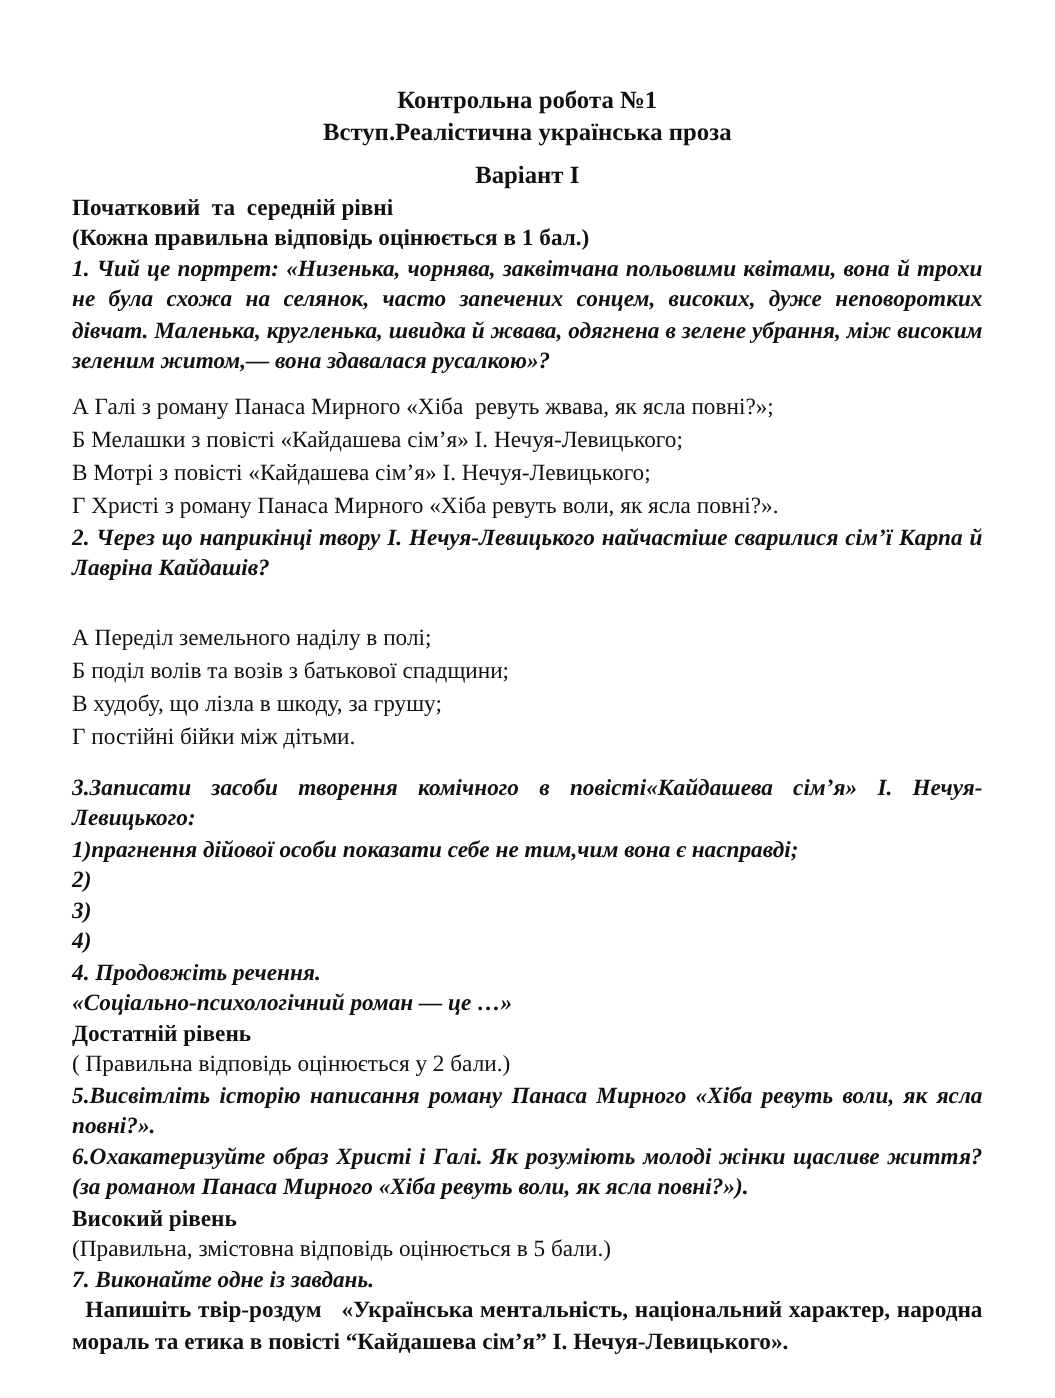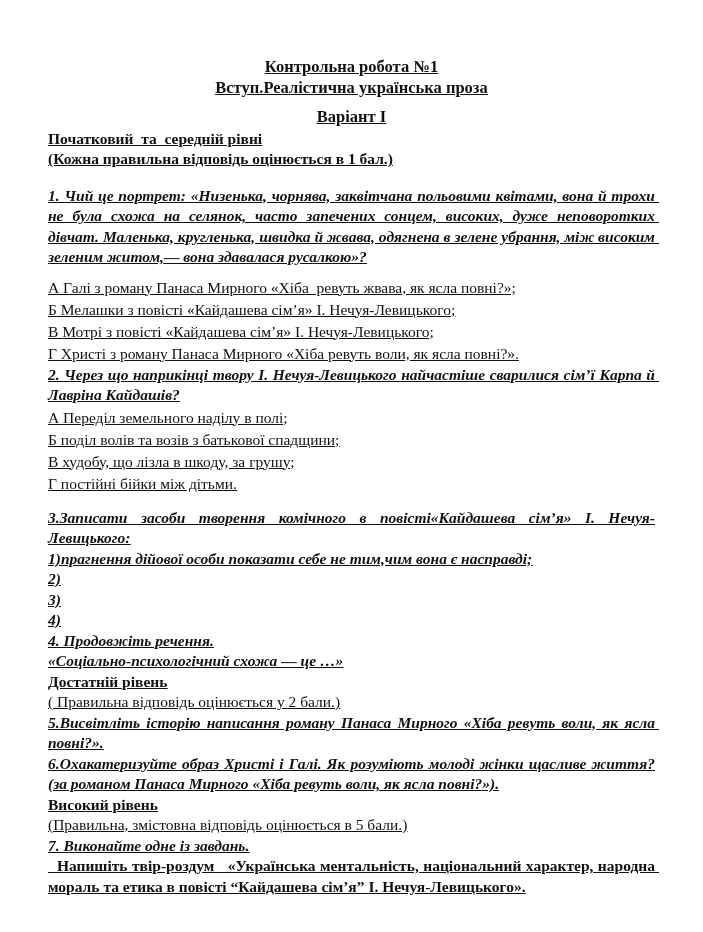--- a/index.html
+++ b/index.html
@@ -19,28 +19,28 @@
   .page {
     padding: 57px 48px 0 48px;
     width: 607px;
   }
   .c  { text-align: center; }
   .b  { font-weight: bold; }
   .bi { font-weight: bold; font-style: italic; }
   .j  { text-align: justify; }
   .t  { white-space: pre-wrap; }
   .title { font-size: 16.5px; }
-  p, div { margin: 0; text-decoration: underline; }
+  p, div { margin: 0; }
   .variant   { margin-top: 9px; }
   .level-h   { margin-top: 1px; }
-  .q1        { margin-top: 16px; }
+  .q1        { }
   .opts1     { margin-top: 9px; }
   .opts1 > div, .opts2 > div { line-height: 22px; }
   .q2        { }
-  .opts2     { margin-top: 1px; }
+  .opts2     { margin-top: 25px; }
   .q3block   { margin-top: 13px; }
 </style>
 </head>
 <body>
 
 <div class="page">
 
   <div class="c b title t">Контрольна робота №1</div>
   <div class="c b title t">Вступ.Реалістична українська проза</div>
 
@@ -69,21 +69,21 @@
 
   <div class="q3block">
     <p class="bi j t">3.Записати засоби творення комічного в повісті«Кайдашева сім’я» І. Нечуя-Левицького:</p>
     <div class="bi t">1)прагнення дійової особи показати себе не тим,чим вона є насправді;</div>
     <div class="bi t">2)</div>
     <div class="bi t">3)</div>
     <div class="bi t">4)</div>
   </div>
 
   <div class="bi t">4. Продовжіть речення.</div>
-  <div class="bi t">«Соціально-психологічний схожа — це …»</div>
+  <div class="bi t">«Соціально-психологічний роман — це …»</div>
 
   <div class="b t">Достатній рівень</div>
   <div class="t">( Правильна відповідь оцінюється у 2 бали.)</div>
 
   <p class="bi j t">5.Висвітліть історію написання роману Панаса Мирного «Хіба ревуть воли, як ясла повні?».</p>
 
   <p class="bi j t">6.Охакатеризуйте образ Христі і Галі. Як розуміють молоді жінки щасливе життя?(за романом Панаса Мирного «Хіба ревуть воли, як ясла повні?»).</p>
 
   <div class="b t">Високий рівень</div>
   <div class="t">(Правильна, змістовна відповідь оцінюється в 5 бали.)</div>

